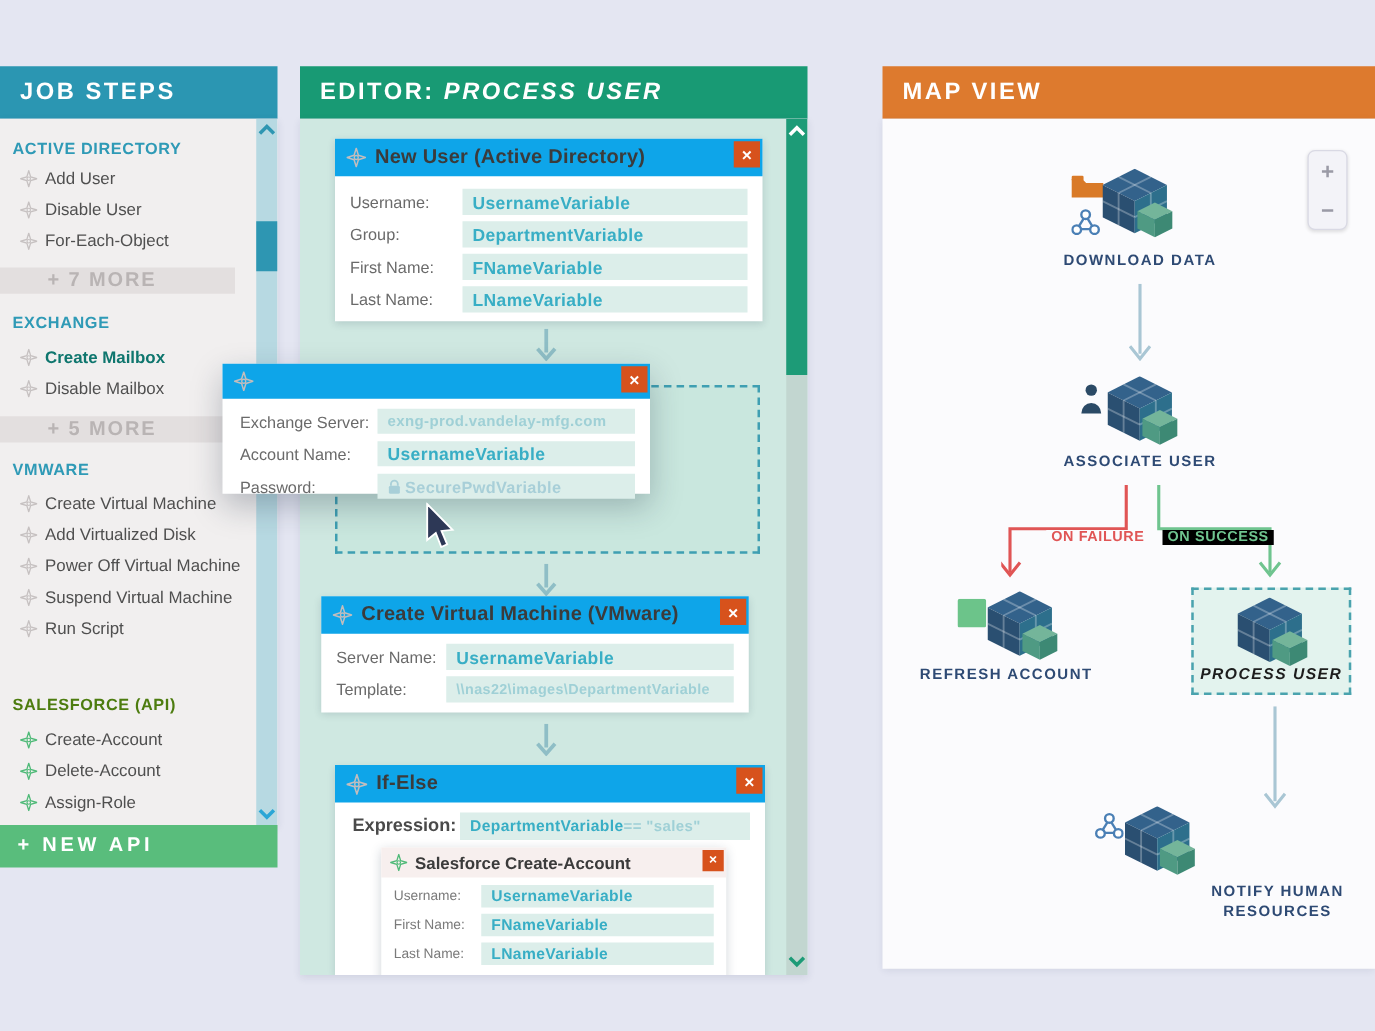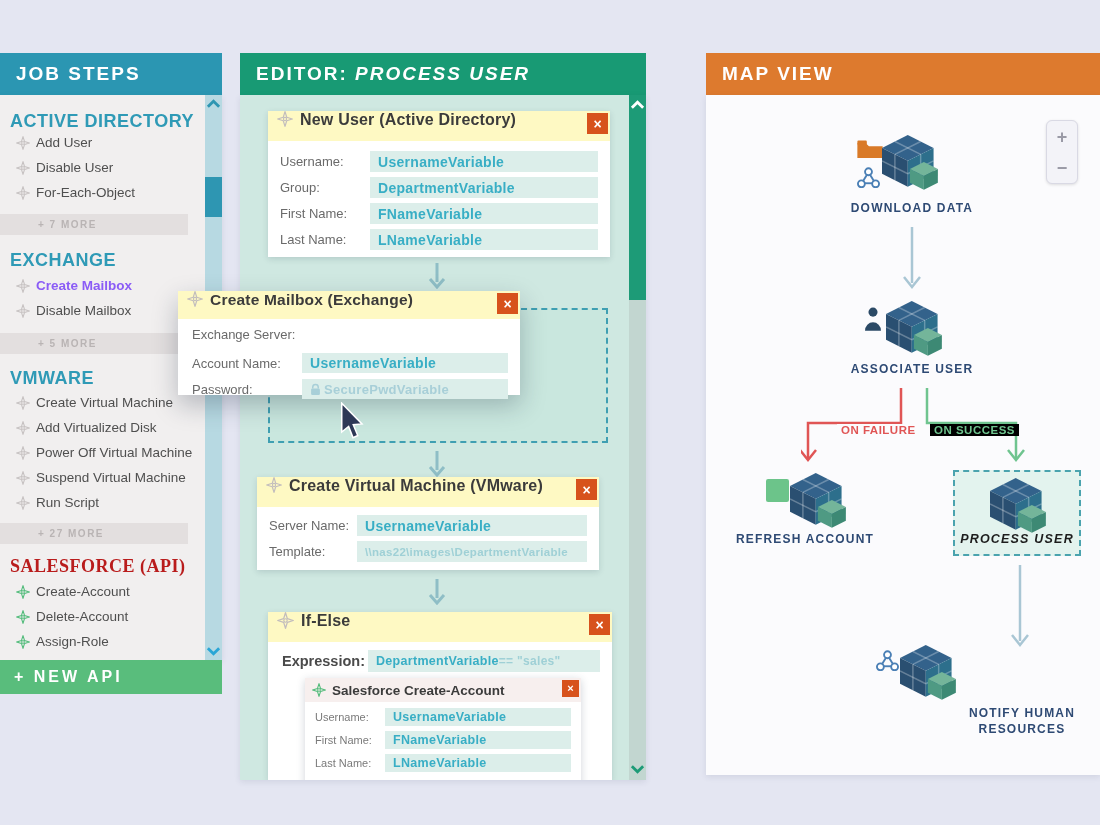--- a/index.html
+++ b/index.html
@@ -16,44 +16,44 @@
     position:absolute;top:53px;height:42px;display:flex;align-items:center;
     color:#fff;font-weight:bold;font-size:19px;letter-spacing:2px;
     padding-left:16px;box-sizing:border-box;
   }
   .hdr-teal{background:#2b96b2;}
   .hdr-green{background:#189a74;}
   .hdr-orange{background:#dd7a2e;}
 
   
   #job-body{left:0;top:95px;width:222px;height:565px;background:#f1efef;overflow:hidden;box-shadow:0 2px 6px rgba(40,50,90,.10);}
-  .js-sec{position:absolute;left:10px;font-size:18px;font-weight:bold;letter-spacing:.5px;color:#2f9ab6;}
-  .js-sec.green{color:#b91c1c;font-family:Liberation Serif, serif;}
+  .js-sec{position:absolute;left:10px;font-size:13px;font-weight:bold;letter-spacing:.5px;color:#2f9ab6;}
+  .js-sec.green{color:#4d7c0f;}
   .js-item{position:absolute;left:16px;display:flex;align-items:center;gap:6px;font-size:13.5px;color:#4f4f4f;cursor:default;}
-  .js-item.bold{font-weight:bold;color:#8b5cf6;}
+  .js-item.bold{font-weight:bold;color:#0f766e;}
   .js-item .star{color:#c6c1c1;}
   .js-item .star.green{color:#4fba78;}
   .more-band{position:absolute;left:0;width:188px;height:21px;background:#e3dfdf;
-    font-size:10px;font-weight:bold;letter-spacing:1.5px;color:#b9b4b4;
+    font-size:16px;font-weight:bold;letter-spacing:1.5px;color:#b9b4b4;
     display:flex;align-items:center;padding-left:38px;box-sizing:border-box;}
   #new-api{left:0;top:660px;width:222px;height:34px;background:#59bd7c;color:#fff;
     font-weight:bold;font-size:16px;letter-spacing:3px;display:flex;align-items:center;padding-left:14px;box-sizing:border-box;cursor:pointer;}
 
   
   .sb-track{position:absolute;}
   #job-sb{left:205px;top:0;width:17px;height:565px;background:#b7d9e2;}
   #job-sb-thumb{position:absolute;left:0;top:82px;width:17px;height:40px;background:#2e96b2;}
   .sb-chev{position:absolute;left:1px;width:15px;height:12px;}
   #ed-sb{left:389px;top:0;width:17px;height:685px;background:#c2d6d0;}
   #ed-sb-thumb{position:absolute;left:0;top:0;width:17px;height:205px;background:#1d9b77;}
 
   
   #editor-body{left:240px;top:95px;width:406px;height:685px;background:#cfe8e1;overflow:hidden;box-shadow:0 2px 6px rgba(40,50,90,.10);}
   .card{position:absolute;background:#fff;box-shadow:0 2px 6px rgba(40,60,80,.16);}
-  .card-hd{position:relative;height:30px;background:#fef9c3;display:flex;align-items:flex-start;gap:7px;padding-left:9px;cursor:grab;}
+  .card-hd{position:relative;height:30px;background:#0ea5e9;display:flex;align-items:center;gap:7px;padding-left:9px;cursor:grab;}
   .card-hd .title{font-size:16px;font-weight:bold;color:#3b3b3b;letter-spacing:.2px;}
   .card-hd .star{color:#c2bdbd;}
   .close-btn{position:absolute;top:2px;right:2px;width:21px;height:21px;background:#d7521c;
     color:#fff;font-size:14px;font-weight:bold;display:flex;align-items:center;justify-content:center;cursor:pointer;line-height:1;}
   .frow{position:absolute;display:flex;align-items:center;}
   .flabel{font-size:13px;color:#6a6a6a;}
   .fbox{background:#dceeea;height:21px;display:flex;align-items:center;padding-left:8px;box-sizing:border-box;overflow:hidden;white-space:nowrap;}
   .fval{font-size:14px;font-weight:bold;color:#38aec5;letter-spacing:.3px;}
   .fval.muted{color:#9fd0d6;font-size:12px;}
   .drop-zone{position:absolute;border:2px dashed #3f9fb2;background:#c9e7de;box-sizing:border-box;}
@@ -186,21 +186,20 @@
         <use href="#star-ico"></use>
       </svg>
       <span>Suspend Virtual Machine</span>
     </div>
   <div class="js-item" style="top:400px">
       <svg class="star-svg star" width="14" height="14" viewBox="0 0 24 24">
         <use href="#star-ico"></use>
       </svg>
       <span>Run Script</span>
     </div>
-  <div class="more-band" style="top:428px">+ 27 MORE</div>
 
   <div class="js-sec green" style="top:461px">SALESFORCE (API)</div>
   <div class="js-item" style="top:489px">
       <svg class="star-svg star green" width="14" height="14" viewBox="0 0 24 24">
         <use href="#star-ico"></use>
       </svg>
       <span>Create-Account</span>
     </div>
   <div class="js-item" style="top:514px">
       <svg class="star-svg star green" width="14" height="14" viewBox="0 0 24 24">
@@ -362,25 +361,27 @@
         <polyline points="2,2 8,8 14,2" fill="none" stroke="currentColor" stroke-width="3"></polyline>
       </svg>
   </div>
 </div>
 
 <div class="card" style="left:178px;top:291px;width:342px;height:104px;z-index:40;box-shadow:0 10px 24px rgba(25,40,60,.28);">
   <div class="card-hd" style="height:28px">
     <svg class="star-svg star" width="16" height="16" viewBox="0 0 24 24">
         <use href="#star-ico"></use>
       </svg>
-    <span class="title" style="font-size:15.5px">Create Mailbox (Exchange)</span>
     <div class="close-btn">×</div>
   </div>
   <div class="frow" style="left:14px;top:36px;width:316px;">
     <span class="flabel" style="width:110px">Exchange Server:</span>
+    <span class="fbox" style="flex:1;height:20px">
+        <span class="fval muted">exng-prod.vandelay-mfg.com</span>
+      </span>
   </div>
   <div class="frow" style="left:14px;top:62px;width:316px;">
     <span class="flabel" style="width:110px">Account Name:</span>
     <span class="fbox" style="flex:1;height:20px">
         <span class="fval">UsernameVariable</span>
       </span>
   </div>
   <div class="frow" style="left:14px;top:88px;width:316px;">
     <span class="flabel" style="width:110px">Password:</span>
     <span class="fbox" style="flex:1;height:20px;gap:3px">

